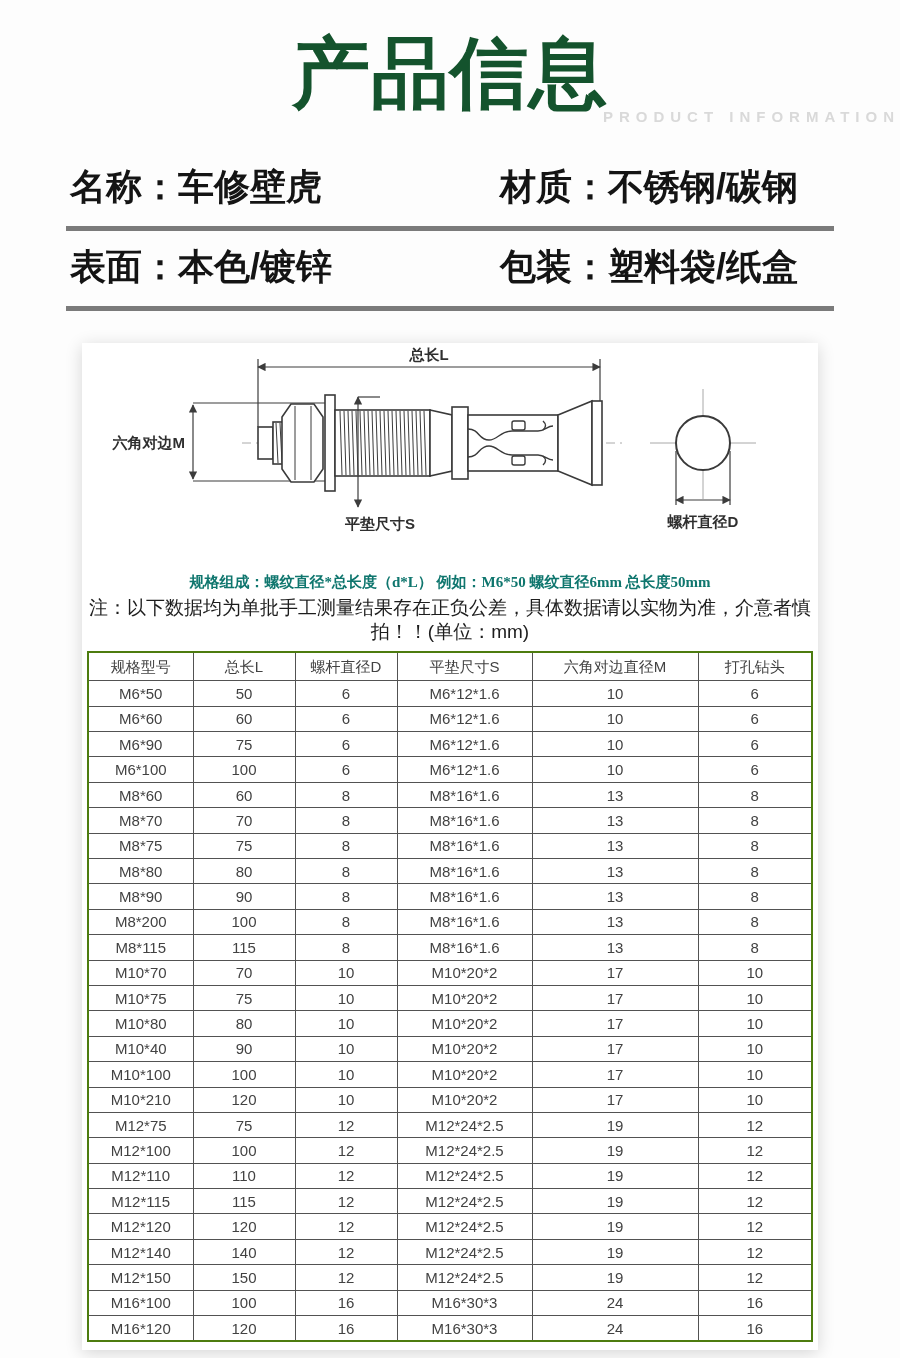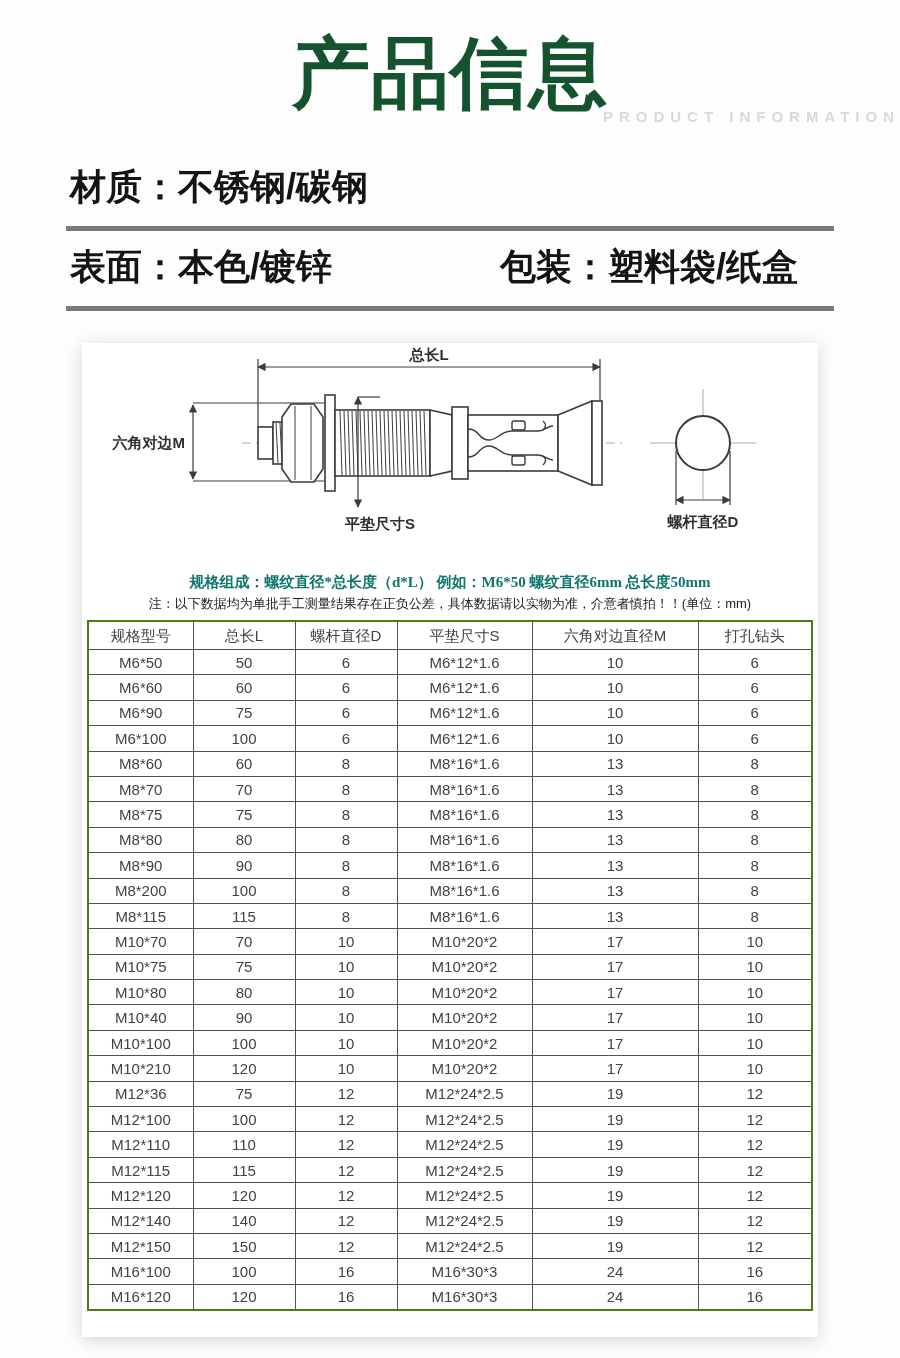--- a/index.html
+++ b/index.html
@@ -38,33 +38,33 @@
     font-weight:600;
     color:#141414;
     white-space:nowrap;
   }
   .sep{height:5px;background:#7b7b7b;border:none;margin:4px 0 0;}
   .card{
     width:736px;
     margin:32px auto 0;
     background:#ffffff;
     box-shadow:0 3px 16px rgba(0,0,0,0.16);
-    padding-bottom:26px;
+    padding-bottom:8px;
   }
   .diagram-wrap{width:736px;height:230px;}
   .spec-rule{
     text-align:center;
     font-size:15px;
     font-weight:700;
     color:#e84040;
     line-height:1.25;
   }
   .disclaimer{
     text-align:center;
-    font-size:13px;
+    font-size:19px;
     color:#1d1d1d;
     margin-top:4px;
     line-height:1.25;
   }
   table.spec{
     border-collapse:collapse;
     margin:8px auto 0;
     width:724px;
     table-layout:fixed;
     border:2px solid #4d7c0f;
@@ -86,20 +86,21 @@
   .dim-label{font-size:15px;font-weight:600;fill:#2f2f2f;}
 </style>
 </head>
 <body>
 
 <div class="page-title">产品信息</div>
 <div class="page-subtitle">PRODUCT INFORMATION</div>
 
 <div class="info">
   <div class="info-row">
+    <div class="info-item"><span>名称：</span><span>车修壁虎</span></div>
     <div class="info-item"><span>材质：</span><span>不锈钢/碳钢</span></div>
   </div>
   <hr class="sep">
   <div class="info-row">
     <div class="info-item"><span>表面：</span><span>本色/镀锌</span></div>
     <div class="info-item"><span>包装：</span><span>塑料袋/纸盒</span></div>
   </div>
   <hr class="sep">
 </div>
 
@@ -355,21 +356,21 @@
         </tr>
         <tr>
           <td>M10*210</td>
           <td>120</td>
           <td>10</td>
           <td>M10*20*2</td>
           <td>17</td>
           <td>10</td>
         </tr>
         <tr>
-          <td>M12*36</td>
+          <td>M12*75</td>
           <td>75</td>
           <td>12</td>
           <td>M12*24*2.5</td>
           <td>19</td>
           <td>12</td>
         </tr>
         <tr>
           <td>M12*100</td>
           <td>100</td>
           <td>12</td>

